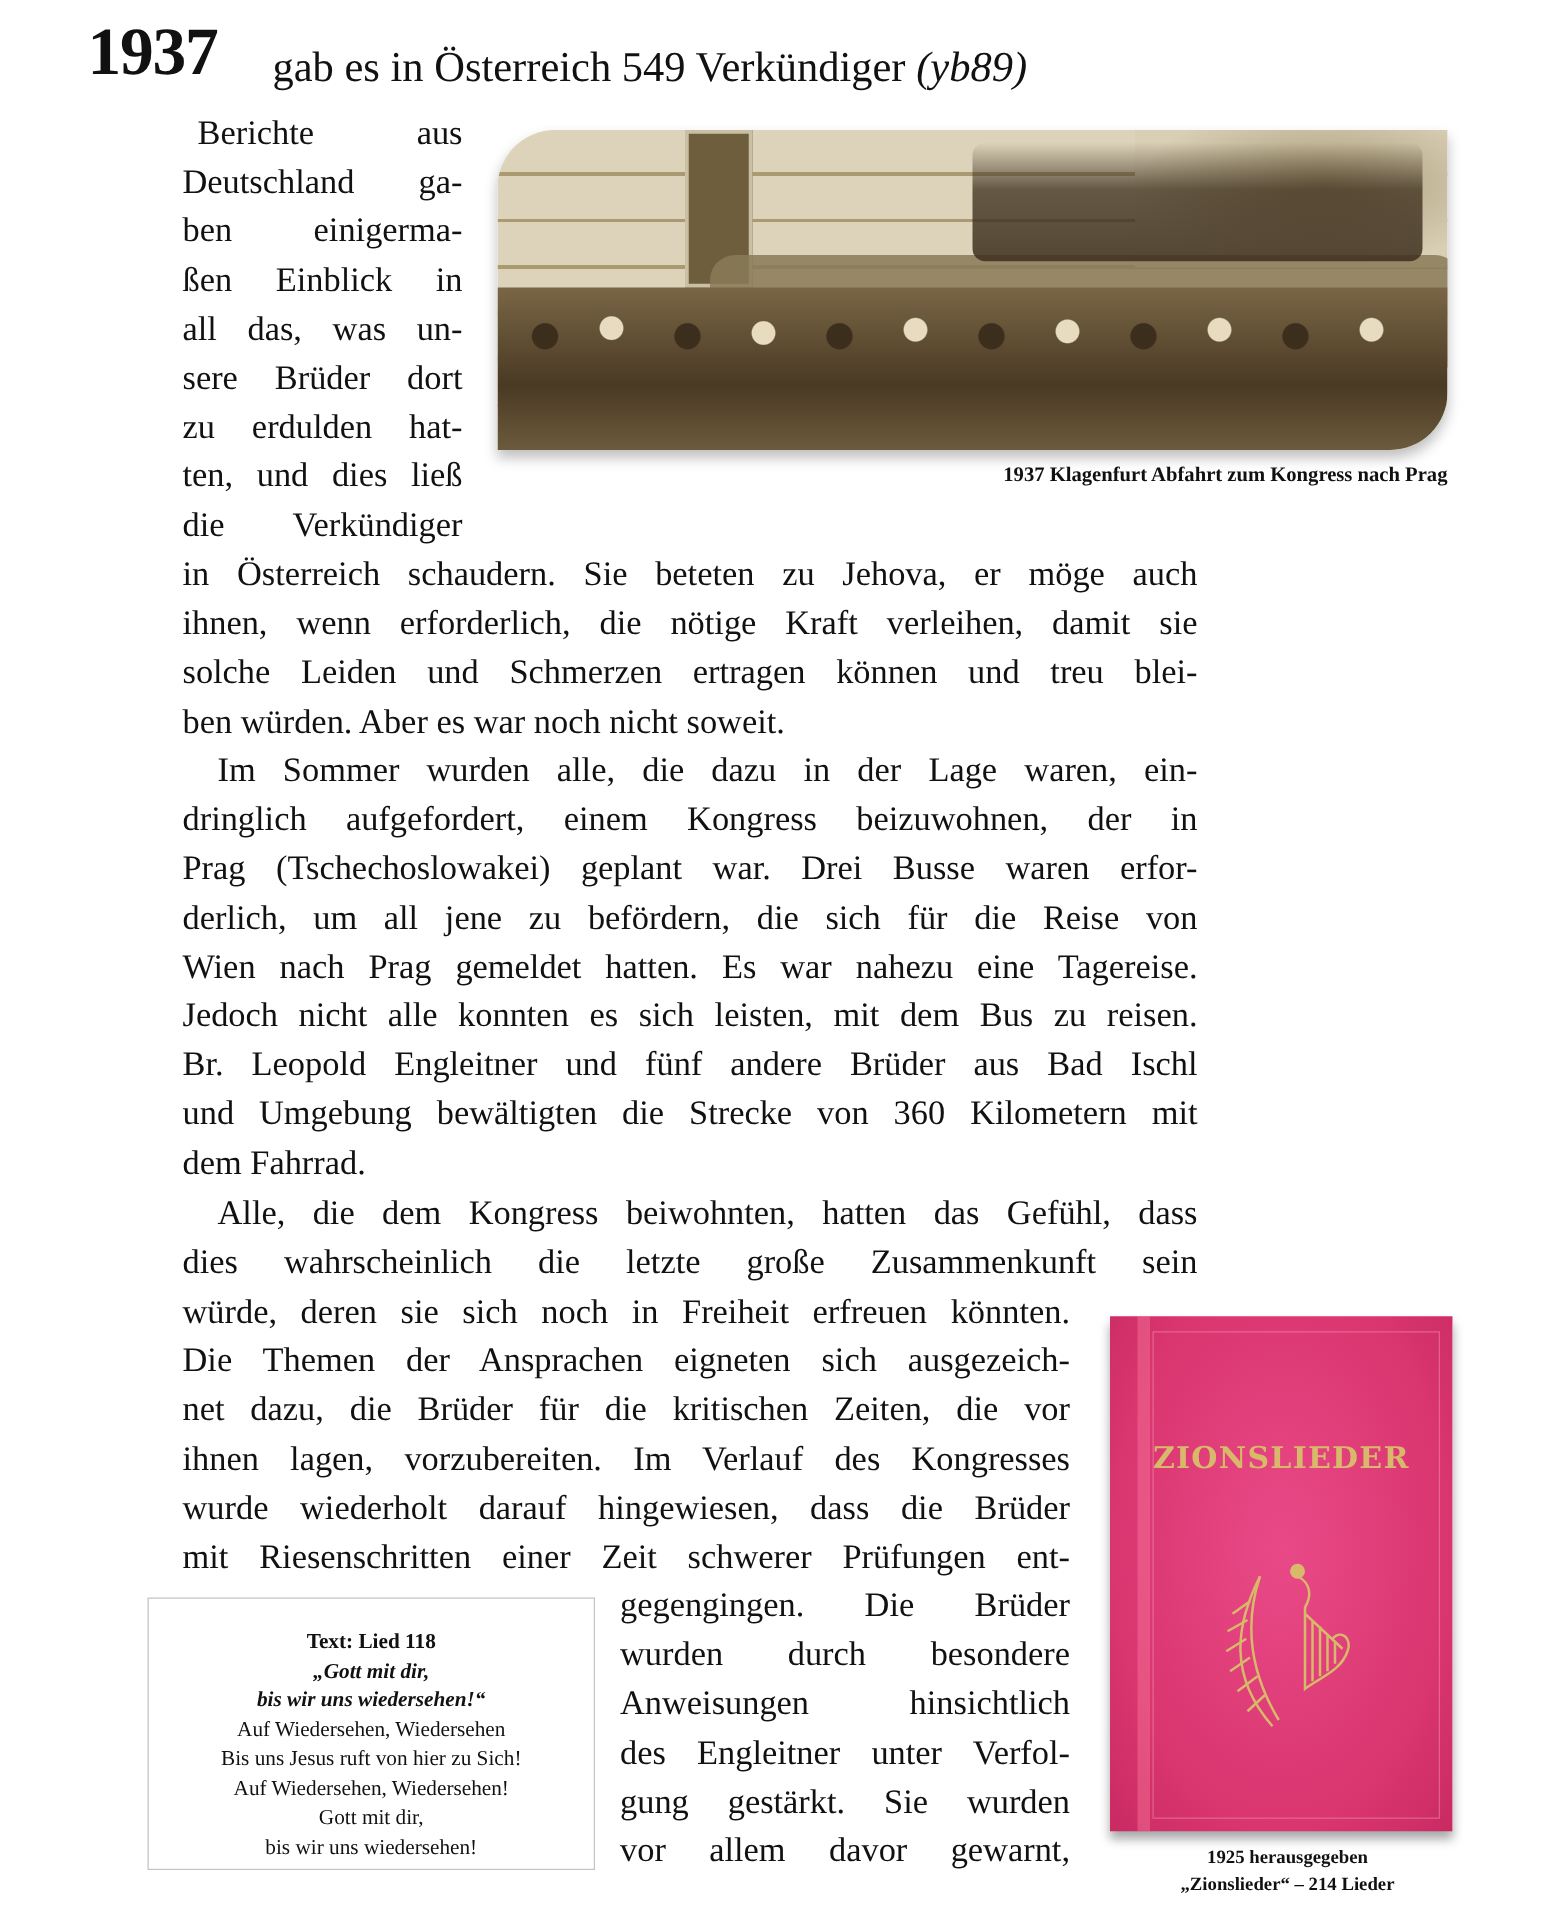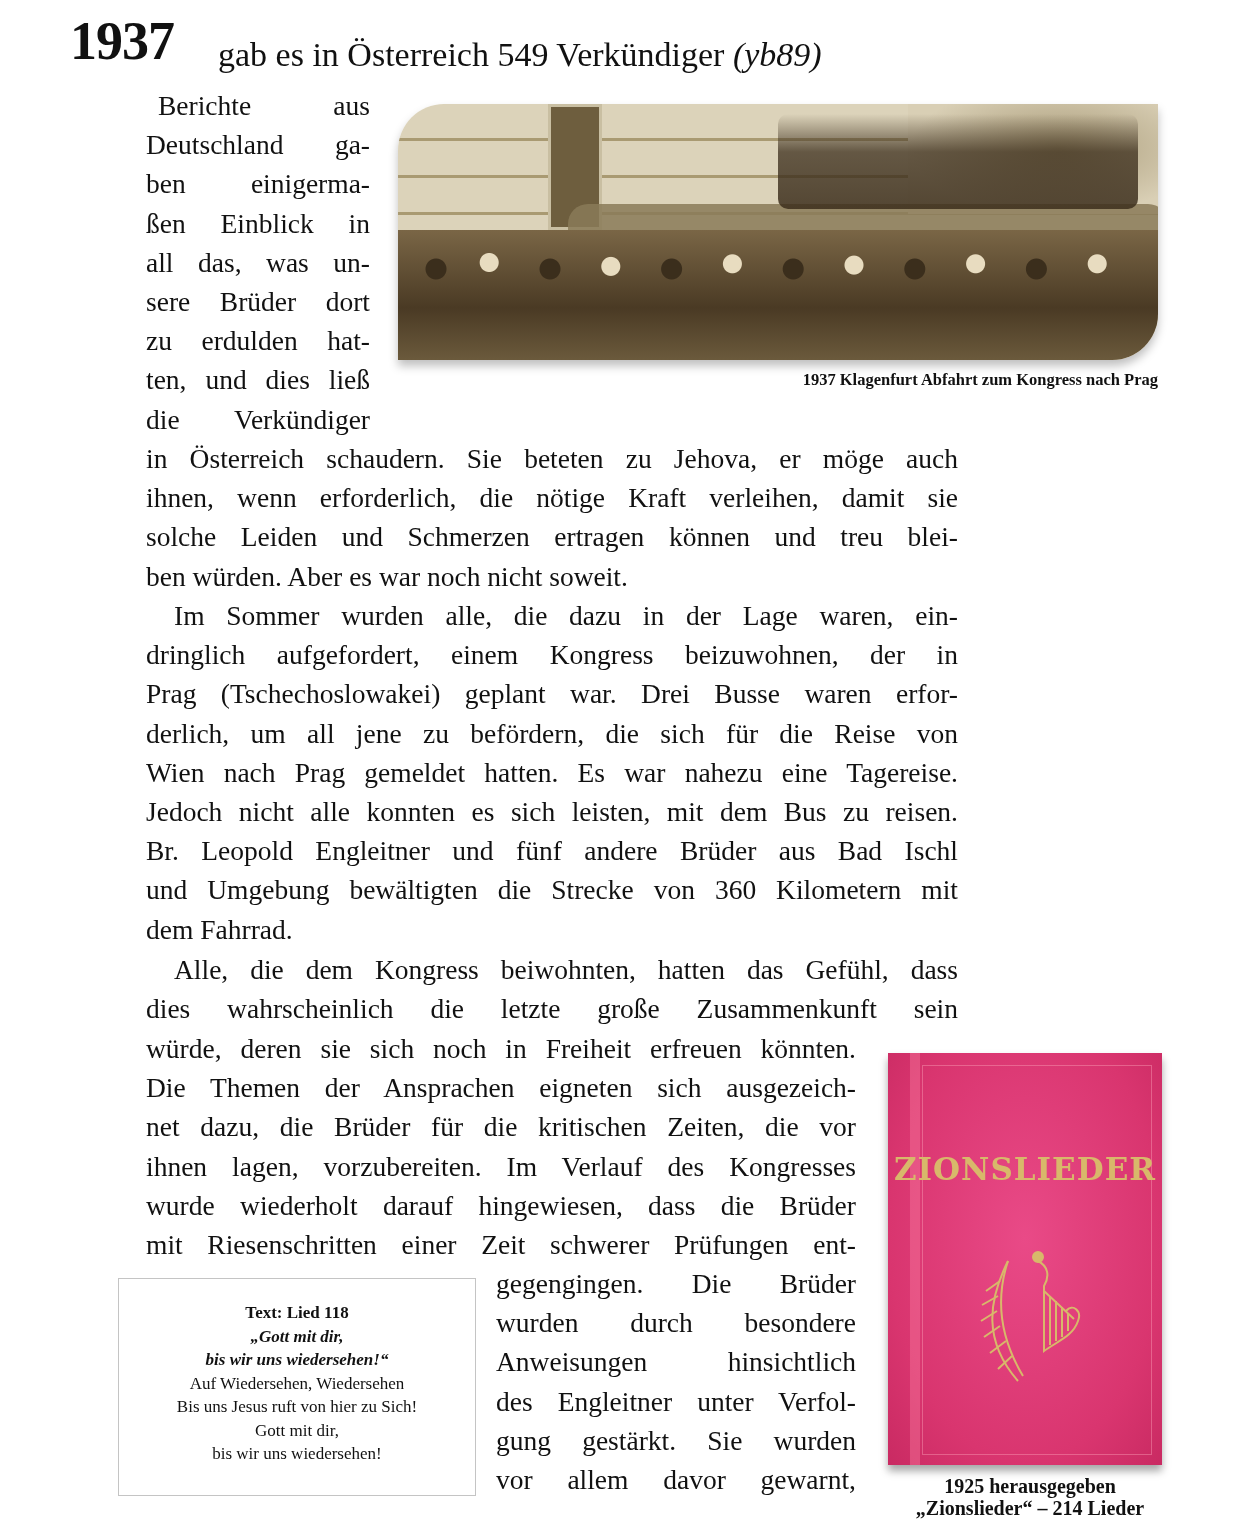--- a/index.html
+++ b/index.html
@@ -52,23 +52,23 @@
            border-radius: 10px; }
   .photo-caption { left: 398px; top: 370px; width: 760px; text-align: right; font-size: 16.5px; font-weight: bold; }
 
   
   .book { left: 888px; top: 1053px; width: 274px; height: 412px;
           background: radial-gradient(ellipse at 50% 45%, #e94a87 0%, #d9356f 70%, #c92a62 100%);
           box-shadow: 0 6px 8px rgba(0,0,0,0.35); }
   .book .spine { position:absolute; left:22px; top:0; width:10px; height:100%; background: rgba(255,140,170,0.35); }
   .book .frame { position:absolute; left:34px; top:12px; right:10px; bottom:10px; border:1px solid rgba(255,170,190,0.4); }
   .book .title { position:absolute; left:0; width:100%; top:98px; text-align:center; color:#d8b86a;
-          font-family: "DejaVu Serif", serif; font-weight:bold; font-size:31px; letter-spacing:1px; }
+          font-family: "DejaVu Serif", serif; font-weight:bold; font-size:24px; letter-spacing:1px; }
   .book .harp { position:absolute; left:90px; top:188px; width:110px; height:150px; }
-  .book-caption { left: 880px; top: 1475px; width: 300px; text-align:center; font-size: 20px; font-weight:bold; line-height: 22px; }
+  .book-caption { left: 880px; top: 1475px; width: 300px; text-align:center; font-size: 15px; font-weight:bold; line-height: 22px; }
 
   
   .songbox { left: 118px; top: 1278px; width: 358px; height: 218px; border: 1.5px solid #c4c4c4; box-sizing: border-box;
              text-align: center; font-size: 17px; line-height: 23.5px; padding-top: 22px; }
   .songbox .t { font-weight: bold; }
   .songbox .bi { font-weight: bold; font-style: italic; }
 
   .col-right-narrow { left: 496px; top: 1264px; width: 360px; }
   .col-mid { left: 146px; width: 710px; }
 </style>
@@ -142,20 +142,21 @@
   <span class="line">gung gestärkt. Sie wurden</span>
   <span class="line">vor allem davor gewarnt,</span>
 </div>
 
 <div class="abs songbox">
   <div class="t">Text: Lied 118</div>
   <div class="bi">„Gott mit dir,</div>
   <div class="bi">bis wir uns wiedersehen!“</div>
   <div>Auf Wiedersehen, Wiedersehen</div>
   <div>Bis uns Jesus ruft von hier zu Sich!</div>
+  <div>Auf Wiedersehen, Wiedersehen!</div>
   <div>Gott mit dir,</div>
   <div>bis wir uns wiedersehen!</div>
 </div>
 
 <div class="abs book">
   <div class="spine"></div>
   <div class="frame"></div>
   <div class="title">ZIONSLIEDER</div>
   <svg class="harp" viewBox="0 0 110 150">
     <g fill="none" stroke="#d8b86a" stroke-width="2">

